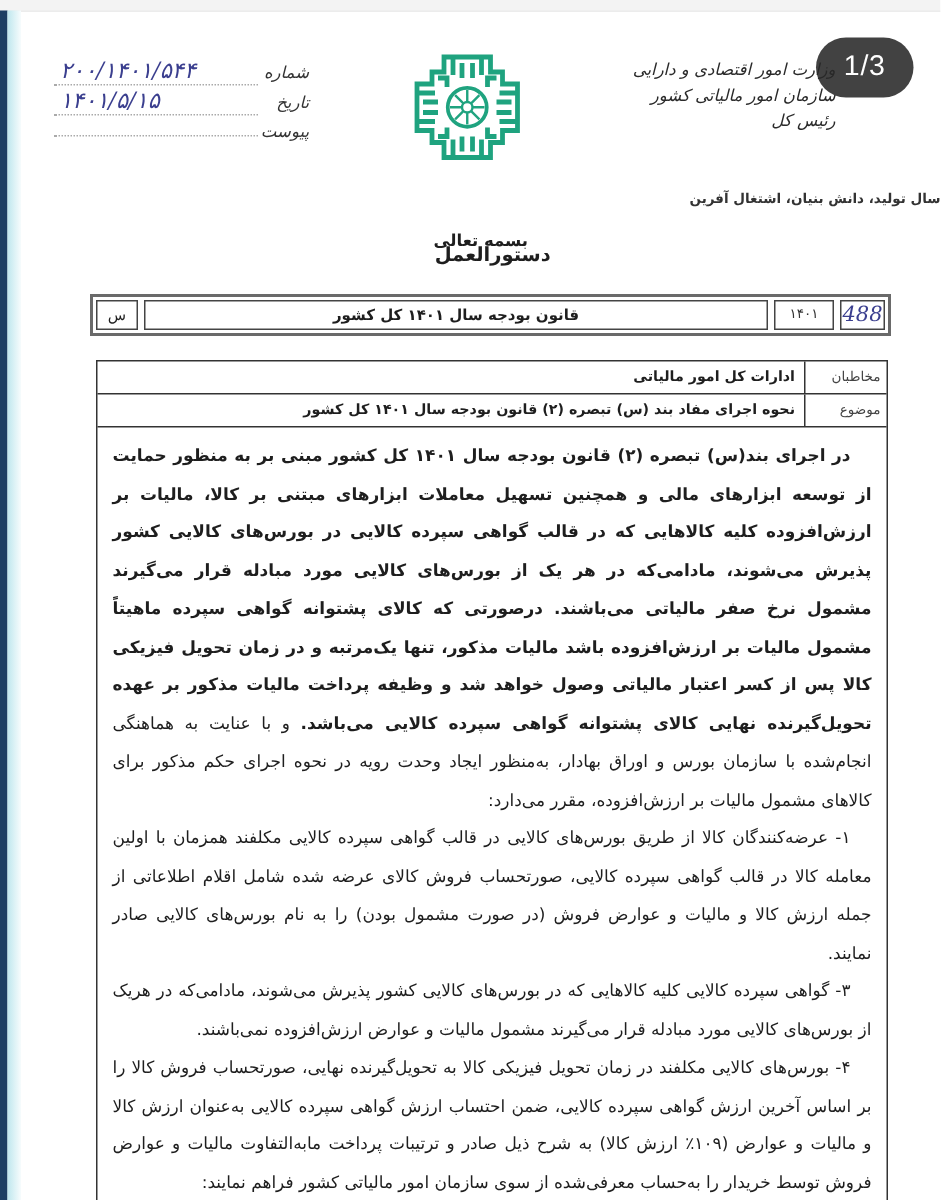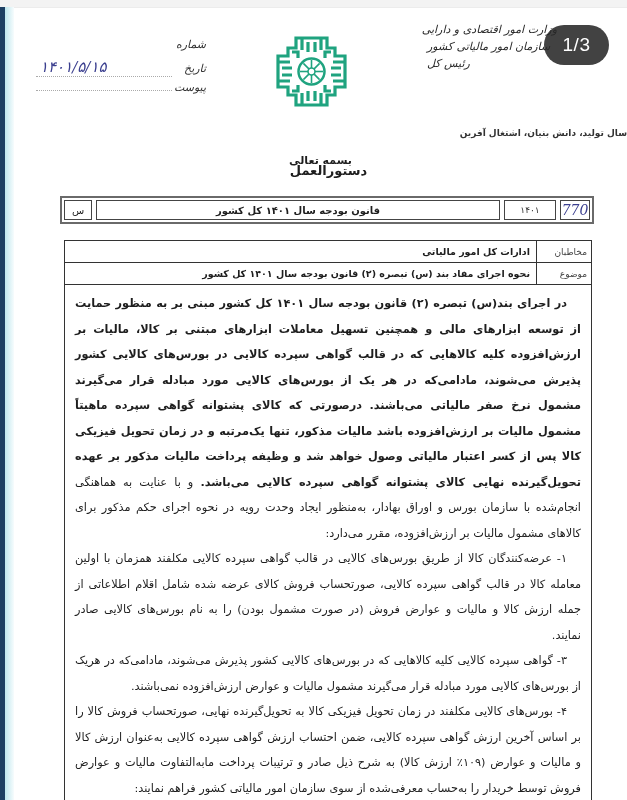--- a/index.html
+++ b/index.html
@@ -8,39 +8,39 @@
     background: #ffffff;
     font-family: "DejaVu Sans", sans-serif;
   }
   .topbar { position: absolute; left: 0; top: 0; width: 627px; height: 7px; background: #f3f3f3; border-bottom: 1px solid #ececec; }
   .leftstrip { position: absolute; left: 0; top: 7px; width: 5px; height: 793px; background: #1d3f63; }
   .leftfade { position: absolute; left: 5px; top: 7px; width: 9px; height: 793px; background: linear-gradient(to right, #bfe7ee, #f7fcfd); }
 
   .doc { position: absolute; left: 14px; top: 8px; width: 613px; height: 792px; direction: rtl; color: #1e1e1e; }
 
   
-  .org { position: absolute; right: 70px; top: 13px; width: 130px; text-align: left; font-family: "DejaVu Serif", serif; font-style: italic; font-size: 11px; line-height: 17px; color: #2a2a2a; }
+  .org { position: absolute; right: 70px; top: 30px; width: 130px; text-align: right; font-family: "DejaVu Serif", serif; font-style: italic; font-size: 11px; line-height: 17px; color: #2a2a2a; }
   .org div { white-space: nowrap; }
   .ref { position: absolute; left: 22px; top: 30px; width: 170px; direction: rtl; font-family: "DejaVu Serif", serif; font-style: italic; }
   .ref-row { display: flex; align-items: baseline; gap: 6px; height: 20px; }
   .ref-label { font-size: 11px; color: #333; width: 28px; text-align: right; }
   .ref-val { font-size: 15px; color: #3b3f8f; border-bottom: 1px dotted #aaa; flex: 1; text-align: left; padding-left: 4px; letter-spacing: 0.5px; }
   .ref-val.empty { height: 12px; }
 
   .logo { position: absolute; left: 260px; top: 26px; width: 75px; height: 75px; }
 
   .motto { position: absolute; left: 0; right: 0; top: 120px; text-align: right; font-size: 9px; font-weight: bold; color: #333; }
   .bism { position: absolute; left: 0; right: 0; top: 134px; text-align: center; font-size: 11px; font-weight: bold; margin-top: 12px; }
   .dtitle { position: absolute; left: 0; right: 0; top: 155px; text-align: center; font-size: 13px; font-weight: bold; padding-left: 16px; }
 
   
   .idbox { position: absolute; left: 46px; top: 188px; width: 534px; height: 28px; border: 2px solid #6a6a6a; box-sizing: border-box; display: flex; direction: rtl; align-items: center; padding: 2px; gap: 4px; background: #fff; }
   .idcell { border: 1.5px solid #444; height: 20px; display: flex; align-items: center; justify-content: center; box-sizing: border-box; }
   .id-num { width: 30px; font-size: 14px; color: #3b3f8f; font-style: italic; font-family: "DejaVu Serif", serif; }
-  .id-year { width: 52px; font-size: 9px; color: #333; }
+  .id-year { width: 40px; font-size: 9px; color: #333; }
   .id-subj { flex: 1; font-size: 10px; font-weight: bold; }
   .id-clause { width: 28px; font-size: 10px; }
 
   
   .main { position: absolute; left: 50px; top: 232px; width: 528px; height: 568px; border: 1.5px solid #333; border-bottom: none; box-sizing: border-box; }
   .mrow { display: flex; direction: rtl; border-bottom: 1.2px solid #333; height: 21px; align-items: center; }
   .mlabel { width: 55px; font-size: 9px; color: #444; padding-right: 4px; border-left: 1.2px solid #333; height: 100%; display: flex; align-items: center; box-sizing: border-box; }
   .mval { flex: 1; font-size: 9.5px; font-weight: bold; padding-right: 6px; }
 
   .body { padding: 6px 10px 0 10px; direction: rtl; text-align: justify; }
@@ -82,37 +82,38 @@
         <line x1="29.4" y1="29.4" x2="45.6" y2="45.6"></line>
         <line x1="45.6" y1="29.4" x2="29.4" y2="45.6"></line>
       </g>
       <circle cx="37.5" cy="37.5" r="3.5" fill="#fff" stroke="#1fa37f" stroke-width="1.6"></circle>
     </svg>
   </div>
 
   <div class="ref">
     <div class="ref-row">
       <span class="ref-label">شماره</span>
+      <span class="ref-val">۲۰۰/۱۴۰۱/۵۴۴</span>
     </div>
     <div class="ref-row">
       <span class="ref-label">تاریخ</span>
       <span class="ref-val">۱۴۰۱/۵/۱۵</span>
     </div>
     <div class="ref-row">
       <span class="ref-label">پیوست</span>
       <span class="ref-val empty"></span>
     </div>
   </div>
 
   <div class="motto">سال تولید، دانش بنیان، اشتغال آفرین</div>
   <div class="bism">بسمه تعالی</div>
   <div class="dtitle">دستورالعمل</div>
 
   <div class="idbox">
-    <div class="idcell id-num">770</div>
+    <div class="idcell id-num">488</div>
     <div class="idcell id-year">۱۴۰۱</div>
     <div class="idcell id-subj">قانون بودجه سال ۱۴۰۱ کل کشور</div>
     <div class="idcell id-clause">س</div>
   </div>
 
   <div class="main">
     <div class="mrow">
       <div class="mlabel">مخاطبان</div>
       <div class="mval">ادارات کل امور مالیاتی</div>
     </div>

